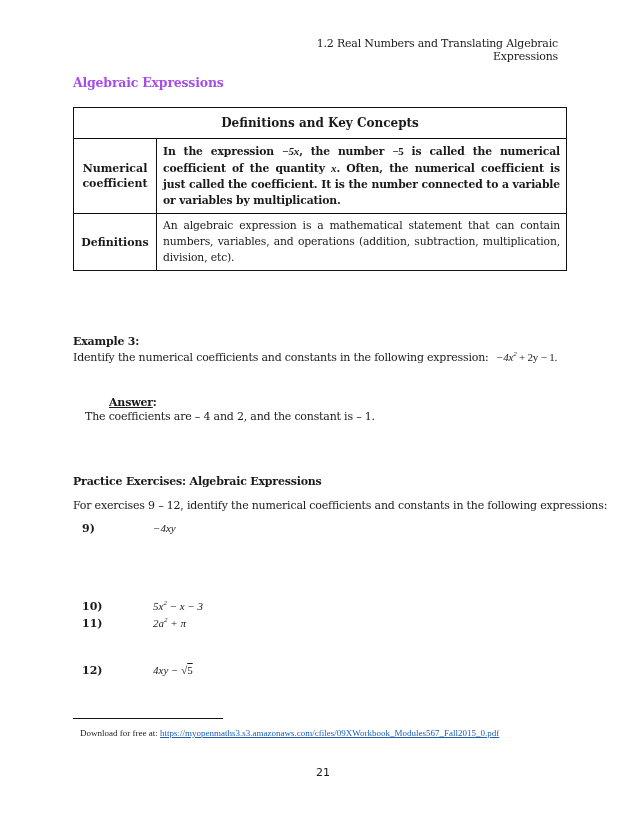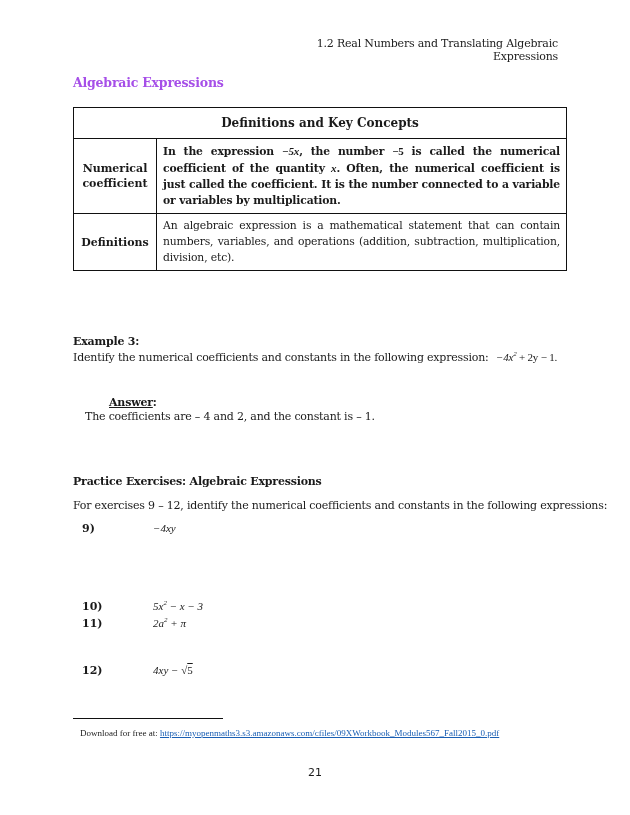--- a/index.html
+++ b/index.html
@@ -45,21 +45,21 @@
   sup { font-size: 7px; vertical-align: 5px; line-height: 0; }
   .underline { text-decoration: underline; }
   .ex-num { font-weight: bold; font-size: 11px; width: 40px; display: inline-block; }
   .ex-row { left: 82px; font-size: 11px; }
   .ex-expr { position: absolute; left: 35px; top: 0; white-space: nowrap; margin-left: 36px; }
   .footnote-rule { left: 73px; top: 718px; width: 150px; height: 0; border-top: 1px solid #111; }
   .footnote {
     left: 80px; top: 728px; font-size: 9px; font-family: "Liberation Serif", serif; color: #222;
   }
   .footnote a { color: #1a5fb4; text-decoration: underline; }
-  .page-number { left: 300px; top: 766px; width: 30px; text-align: center; font-size: 11px; font-family: "DejaVu Sans", sans-serif; }
+  .page-number { left: 300px; top: 766px; width: 30px; text-align: right; font-size: 11px; font-family: "DejaVu Sans", sans-serif; }
   .sqrt { text-decoration: overline; font-style: normal; }
 </style>
 </head>
 <body>
 
 <div class="abs running-header">1.2 Real Numbers and Translating Algebraic Expressions</div>
 
 <div class="abs section-title">Algebraic Expressions</div>
 
 <table class="defs">

